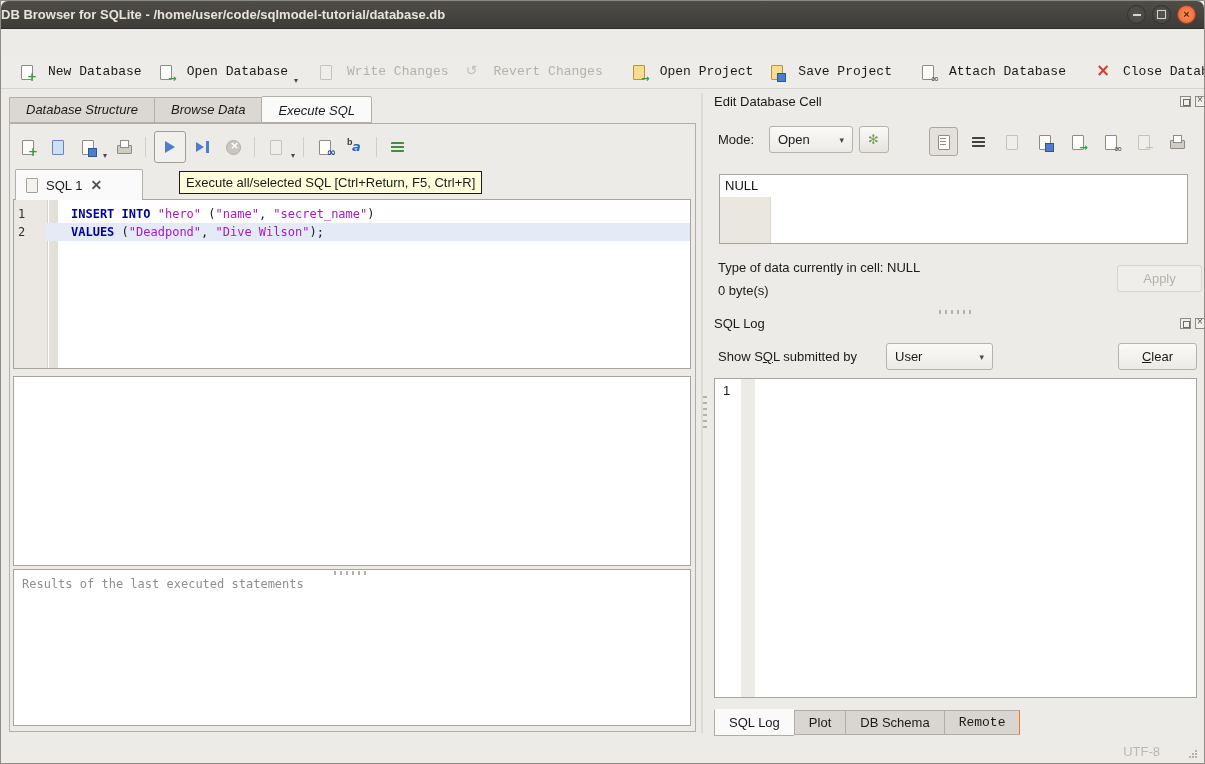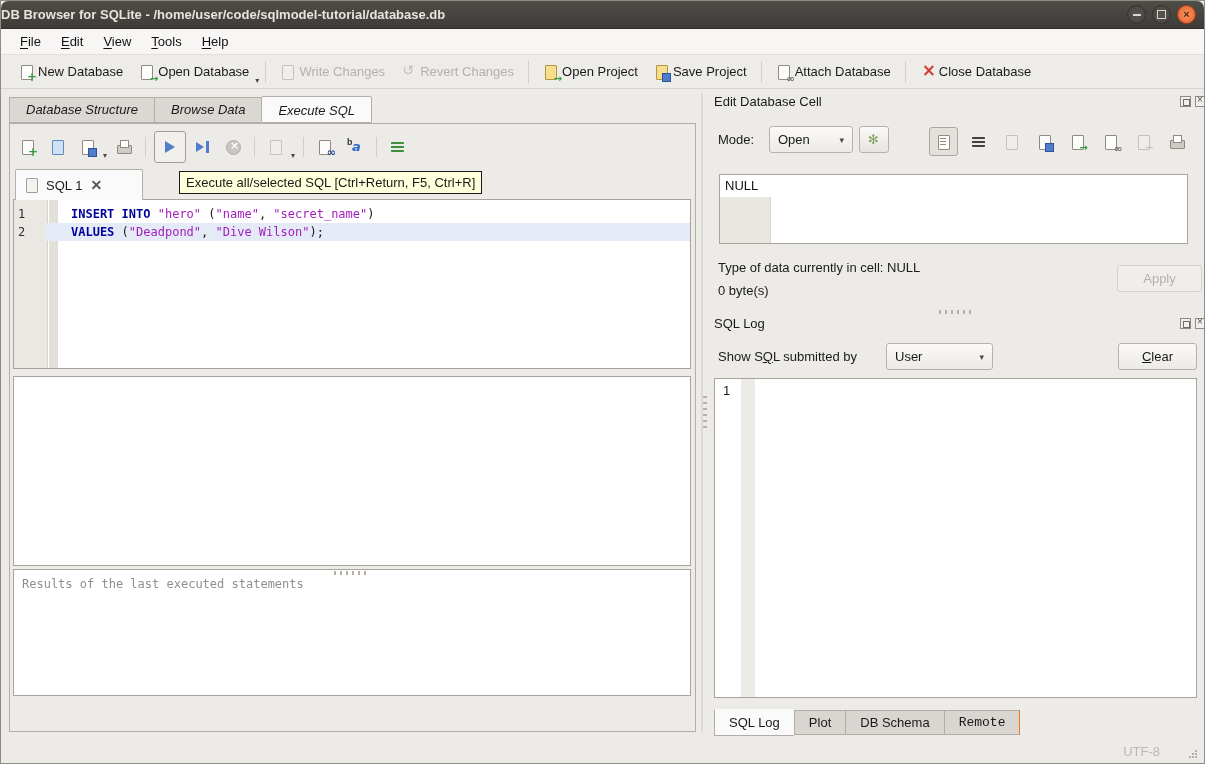--- a/index.html
+++ b/index.html
@@ -25,21 +25,21 @@
 
   
   .menubar { position:absolute; left:0; top:28px; width:100%; height:26px; background:#f7f6f4;
     border-bottom:1px solid #e3e0db; display:flex; align-items:center; padding-left:10px; gap:2px; }
   .menu-item { padding:3px 9px; color:#111; }
   .menu-item u { text-underline-offset:2px; }
 
   
   .toolbar { position:absolute; left:0; top:54px; width:100%; height:34px; background:#eeece8;
     border-bottom:1px solid #d7d4ce; display:flex; align-items:center; padding-left:10px; }
-  .tb-btn { display:flex; align-items:center; gap:3px; padding:5px 8px; border-radius:3px; white-space:nowrap; }
+  .tb-btn { display:flex; align-items:center; gap:13px; padding:5px 8px; border-radius:3px; white-space:nowrap;font-family:Liberation Mono, monospace; }
   .tb-btn.disabled { color:#b5b1aa; }
   .tb-sep { width:1px; height:22px; background:#d2cec8; margin:0 6px; }
   .dd-arrow { font-size:8px; color:#4a4845; margin-left:-2px; align-self:flex-end; padding-bottom:3px; }
 
   
   .ic { width:16px; height:16px; position:relative; display:inline-block; flex:0 0 auto; }
   .ic::before { content:""; position:absolute; left:2px; top:1px; width:10px; height:13px;
     background:#fdfdfc; border:1px solid #8f8b82; border-radius:1px; }
   .ic::after { position:absolute; font-family:"DejaVu Sans", sans-serif; }
   .ic-new-database::after, .ic-new-sql-tab::after { content:"+"; right:-2px; bottom:-4px; color:#2f9e3d; font-weight:bold; font-size:12px; }
@@ -105,21 +105,21 @@
   .code-line { position:relative; height:18px; line-height:18px; white-space:pre; }
   .code-line .ln { position:absolute; left:4px; width:28px; color:#2e2e2e; }
   .code-line .code { position:absolute; left:57px; right:0; }
   .code-line.current { background:#e4ebf7; }
   .code-line.current .ln { background:#ebe8e3; width:31px; left:0; padding-left:4px; }
   .tok-keyword { color:#00009a; font-weight:bold; }
   .tok-string { color:#a21dbd; }
   .tok-plain { color:#1a1a1a; }
 
   .midpanel { left:12px; top:375px; width:678px; height:190px; }
-  .resultspanel { left:12px; top:568px; width:678px; height:127px; }
+  .resultspanel { left:12px; top:568px; width:678px; height:157px; }
   .resultspanel .ph { position:absolute; left:8px; top:7px; color:#8f8f8d; font-family:"DejaVu Sans Mono", monospace; font-size:12px; }
 
   
   .tooltip { position:absolute; left:178px; top:170px; height:23px; background:#ffffdc; border:1px solid #1a1a1a;
     padding:3px 6px; font-size:13px; white-space:nowrap; z-index:9; }
 
   
   .dots-h { position:absolute; width:34px; height:4px;
     background:repeating-linear-gradient(to right,#b5b1aa 0 2px,transparent 2px 6px); }
   .dots-v { position:absolute; width:4px; height:34px;
@@ -183,27 +183,20 @@
         </span>
       <span class="wbtn max">
           <span class="g"></span>
         </span>
       <span class="wbtn close">
           <span class="g">×</span>
         </span>
     </div>
   </div>
 
-  <div class="menubar">
-      <span class="menu-item"><u>F</u>ile</span>
-      <span class="menu-item"><u>E</u>dit</span>
-      <span class="menu-item"><u>V</u>iew</span>
-      <span class="menu-item"><u>T</u>ools</span>
-      <span class="menu-item"><u>H</u>elp</span>
-    </div>
 
   <div class="toolbar">
       <div class="tb-btn">
         <span class="ic ic-new-database"></span>
         <span>New Database</span>
       </div>
       <div class="tb-btn">
         <span class="ic ic-open-database"></span>
         <span>Open Database</span>
       </div>

